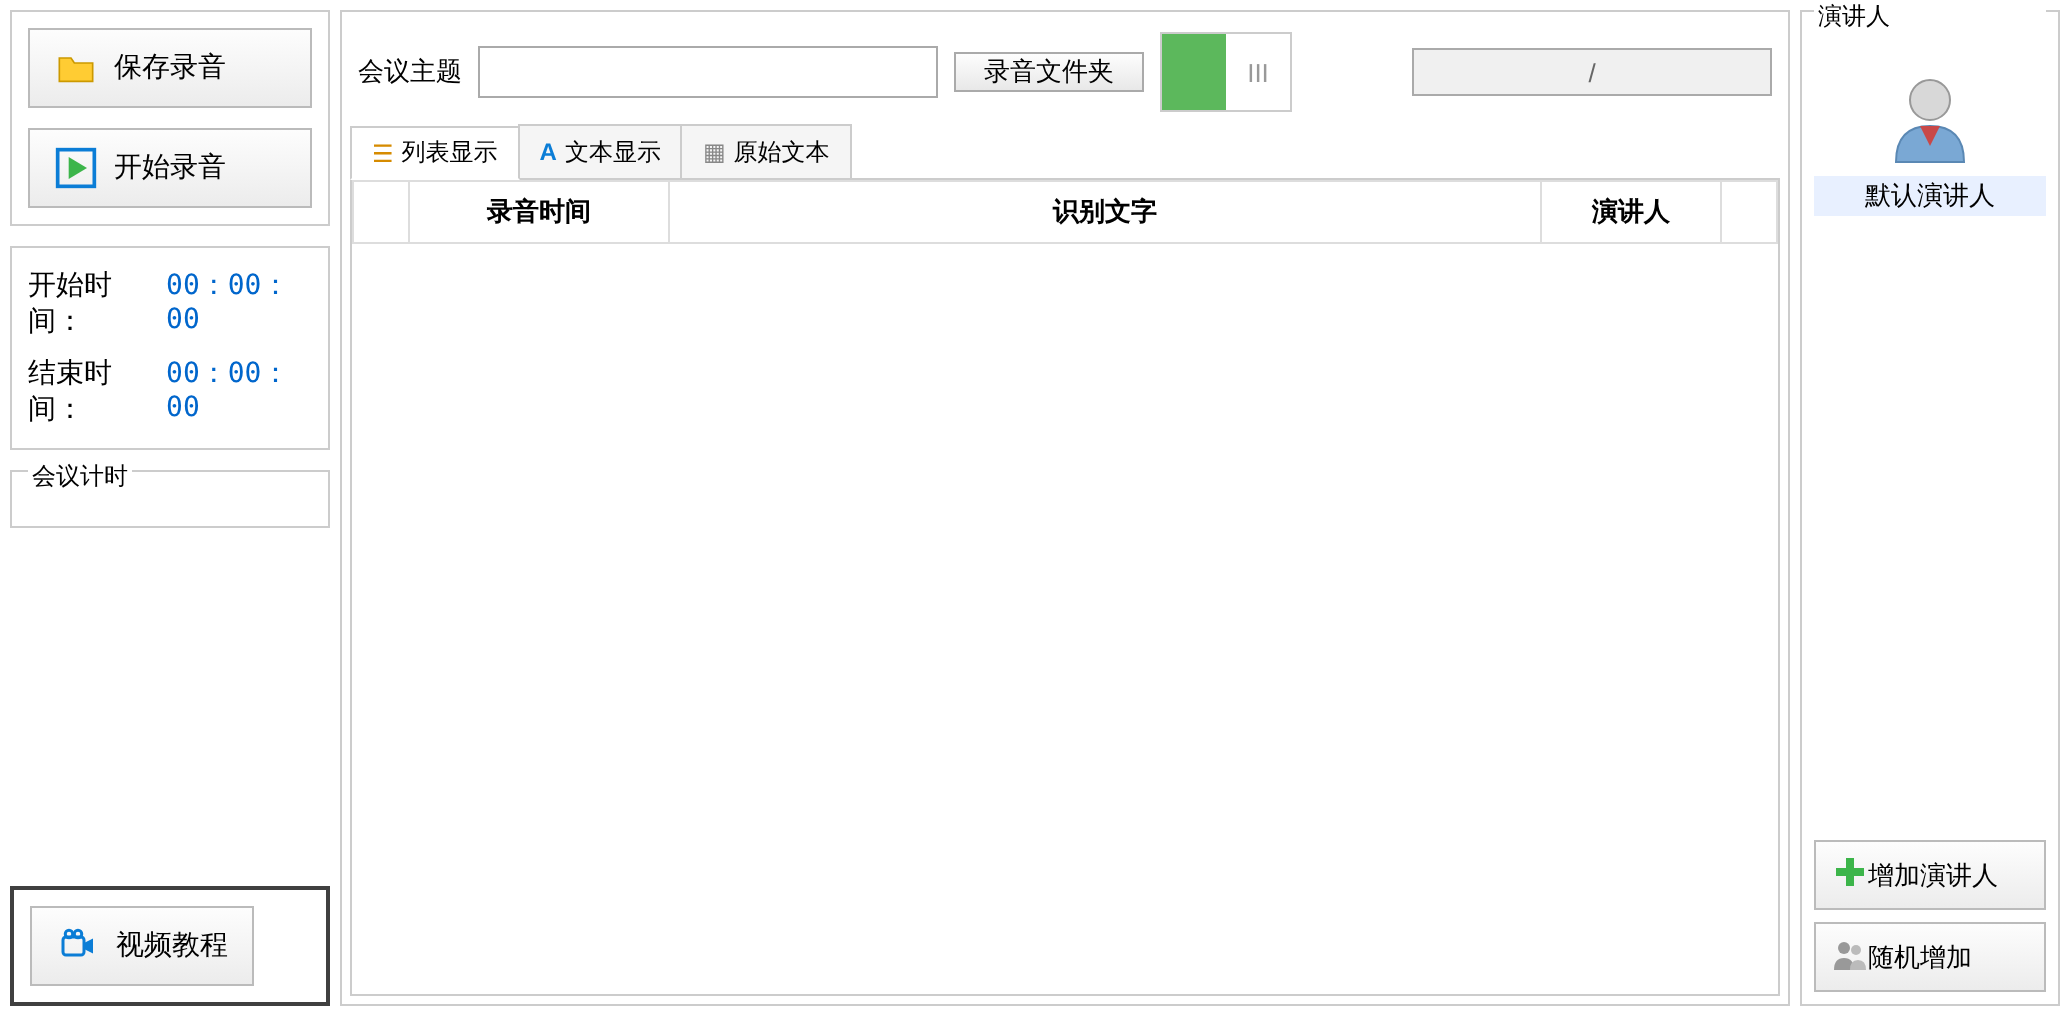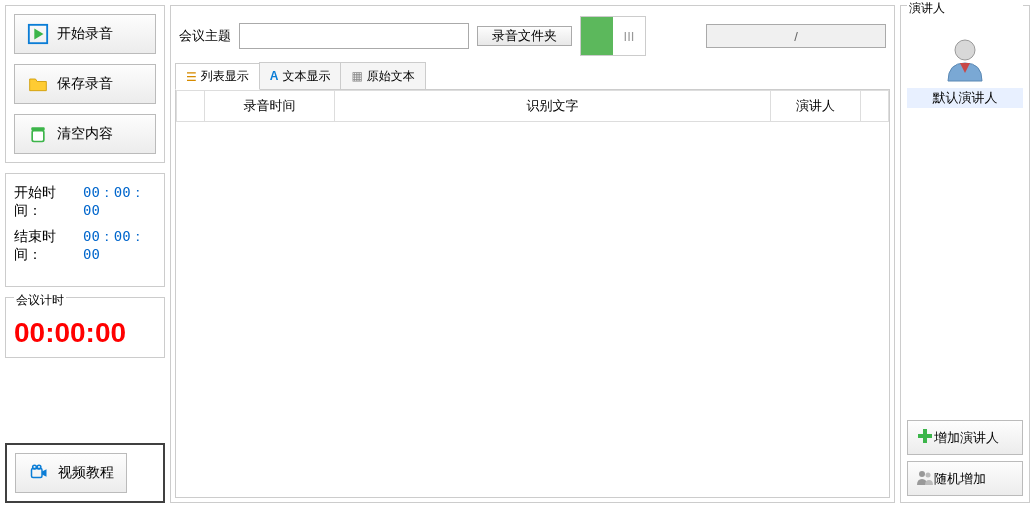--- a/index.html
+++ b/index.html
@@ -22,77 +22,67 @@
 .folder-btn { padding: 0 14px; border: 1px solid #aaa; background: linear-gradient(#fdfdfd,#e8e8e8); cursor: pointer; font-size: 13px; }
 .toggle { display: flex; border: 1px solid #ccc; height: 40px; }
 .toggle-on { width: 32px; background: #5cb85c; }
 .toggle-off { width: 32px; background: #fff; display: flex; align-items: center; justify-content: center; color: #999; }
 .progress { flex: 0 0 180px; height: 24px; border: 1px solid #aaa; background: #f0f0f0; margin-left: auto; display: flex; align-items: center; justify-content: center; color: #666; }
 .tabs { display: flex; border-bottom: 1px solid #ccc; }
 .tab { padding: 4px 10px; border: 1px solid #ccc; border-bottom: none; background: #f5f5f5; font-size: 12px; cursor: pointer; display: flex; align-items: center; gap: 4px; margin-right: -1px; }
 .tab.active { background: #fff; border-bottom: 1px solid #fff; position: relative; top: 1px; }
 .table-area { flex: 1; border: 1px solid #ccc; border-top: none; }
 .tbl { width: 100%; border-collapse: collapse; }
-.tbl th { border: 1px solid #ddd; padding: 6px 4px; font-weight: normal; font-size: 13px; background: #fff; text-align: center; }
+.tbl th { border: 1px solid #ddd; padding: 6px 4px; font-weight: bold; font-size: 13px; background: #fff; text-align: center; }
 .right-col { width: 130px; display: flex; flex-direction: column; border: 1px solid #ccc; padding: 2px 6px 6px; position: relative; }
 .speaker-item { text-align: center; margin-top: 8px; }
 .avatar-svg { width: 50px; height: 50px; }
 .speaker-name { font-size: 13px; margin-top: 2px; background: #e8f0ff; padding: 1px 2px; }
 .bottom-btns { margin-top: auto; display: flex; flex-direction: column; gap: 6px; }
 .small-btn { display: flex; align-items: center; gap: 0; padding: 6px 8px; border: 1px solid #bbb; background: linear-gradient(#fdfdfd,#ececec); cursor: pointer; font-size: 13px; }
 </style>
 </head>
 <body>
 
 <div class="app">
 
   <div class="left-col">
     <div class="btn-panel">
       <button class="action-btn">
         <span class="icon-box">
-          <svg viewBox="0 0 24 24" width="22" height="22">
-              <rect x="2" y="2" width="20" height="20" fill="none" stroke="#0b7dd6" stroke-width="2"></rect>
-              <polygon points="8,6 18,12 8,18" fill="#3cb54a"></polygon>
-            </svg>
-        </span>
-        <span>开始录音</span>
-      </button>
-      <button class="action-btn">
-        <span class="icon-box">
           <svg viewBox="0 0 24 24" width="22" height="20">
               <path d="M2 6 L9 6 L11 9 L22 9 L22 20 L2 20 Z" fill="#ffcc33" stroke="#cc9900" stroke-width="1"></path>
             </svg>
         </span>
         <span>保存录音</span>
       </button>
       <button class="action-btn">
         <span class="icon-box">
-          <svg viewBox="0 0 24 24" width="20" height="20">
-              <rect x="5" y="8" width="14" height="13" rx="2" fill="#fff" stroke="#3cb54a" stroke-width="2"></rect>
-              <rect x="4" y="4" width="16" height="4" rx="1" fill="#3cb54a"></rect>
+          <svg viewBox="0 0 24 24" width="22" height="22">
+              <rect x="2" y="2" width="20" height="20" fill="none" stroke="#0b7dd6" stroke-width="2"></rect>
+              <polygon points="8,6 18,12 8,18" fill="#3cb54a"></polygon>
             </svg>
         </span>
-        <span>清空内容</span>
+        <span>开始录音</span>
       </button>
     </div>
 
     <div class="time-panel">
       <div class="time-row">
         <span>开始时间：</span>
         <span class="time-val">00：00：00</span>
       </div>
-      <div class="time-row" style="margin-bottom:12px">
+      <div class="time-row" style="margin-bottom:0">
         <span>结束时间：</span>
         <span class="time-val">00：00：00</span>
       </div>
     </div>
 
     <div class="timer-panel">
       <span class="panel-label">会议计时</span>
-      <div class="timer-val">00:00:00</div>
     </div>
 
     <div class="tutorial-panel">
       <button class="action-btn" style="justify-content:center">
         <span class="icon-box">
           <svg viewBox="0 0 24 24" width="20" height="18">
               <rect x="2" y="6" width="14" height="12" rx="2" fill="none" stroke="#0b7dd6" stroke-width="2"></rect>
               <circle cx="6" cy="4" r="2.5" fill="none" stroke="#0b7dd6" stroke-width="2"></circle>
               <circle cx="12" cy="4" r="2.5" fill="none" stroke="#0b7dd6" stroke-width="2"></circle>
               <polygon points="16,10 22,7 22,17 16,14" fill="#0b7dd6"></polygon>

